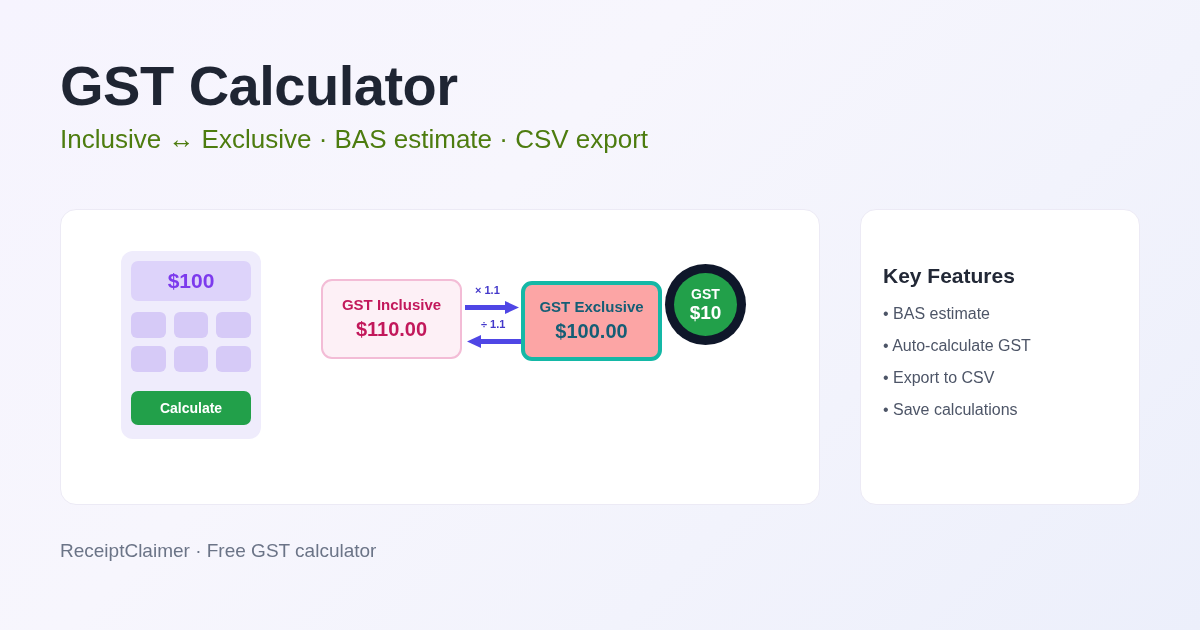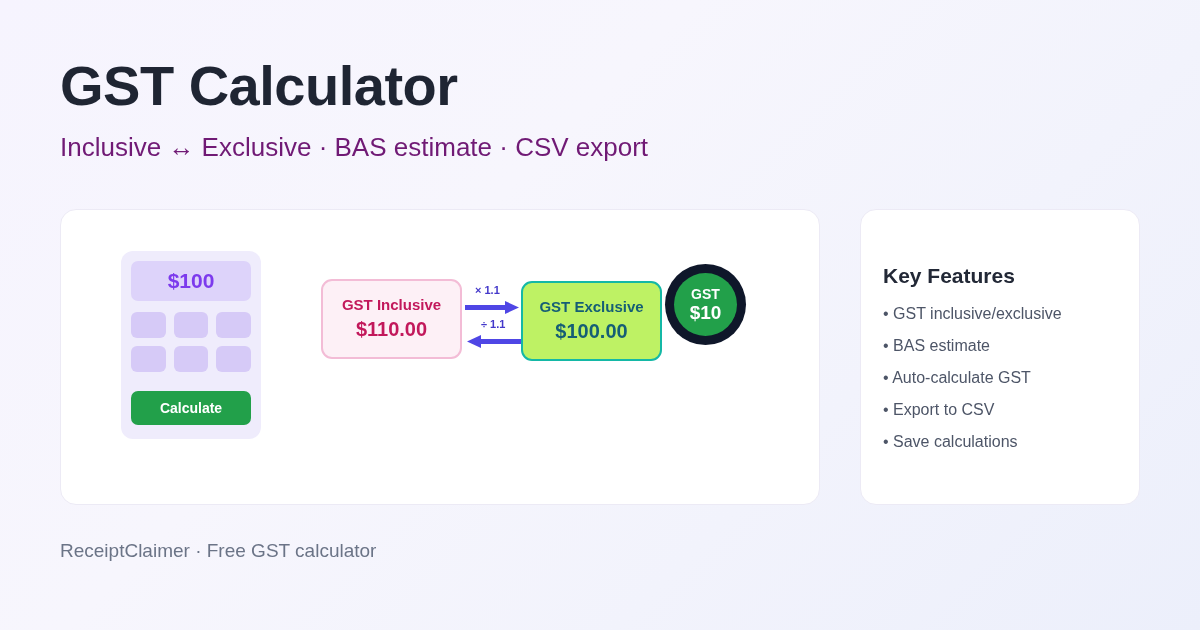--- a/index.html
+++ b/index.html
@@ -33,23 +33,23 @@
   .title {
     font-size: 56px;
     font-weight: bold;
     color: #1f2533;
     letter-spacing: -0.5px;
     line-height: 1.08;
     white-space: nowrap;
   }
 
   .subtitle {
-    margin-top: 16px;
+    margin-top: 8px;
     font-size: 26px;
-    color: #701a75;
+    color: #4d7c0f;
     font-weight: normal;
     white-space: nowrap;
   }
 
   
   .main-card {
     position: absolute;
     left: 60px;
     top: 209px;
     width: 760px;
@@ -160,22 +160,22 @@
   .flow-box-inclusive {
     left: 260px;
     top: 69px;
     background: #fdf0f6;
     border: 2px solid #f3bcd6;
   }
 
   .flow-box-exclusive {
     left: 460px;
     top: 71px;
-    background: #bef264;
-    border: 2px solid #14b8a6;
+    background: #fca5a5;
+    border: 4px solid #14b8a6;
   }
 
   .flow-label {
     font-size: 15px;
     font-weight: bold;
     line-height: 1.35;
   }
 
   .flow-value {
     font-size: 20px;
@@ -324,21 +324,20 @@
         <span class="gst-badge-label">GST</span>
         <span class="gst-badge-value">$10</span>
       </div>
     </div>
 
   </div>
 
   <div class="side-card">
     <div class="side-title">Key Features</div>
     <ul class="feature-list">
-      <li class="feature-item">• GST inclusive/exclusive</li>
       <li class="feature-item">• BAS estimate</li>
       <li class="feature-item">• Auto-calculate GST</li>
       <li class="feature-item">• Export to CSV</li>
       <li class="feature-item">• Save calculations</li>
     </ul>
   </div>
 
   <div class="footer">ReceiptClaimer · Free GST calculator</div>
 
 </div>

